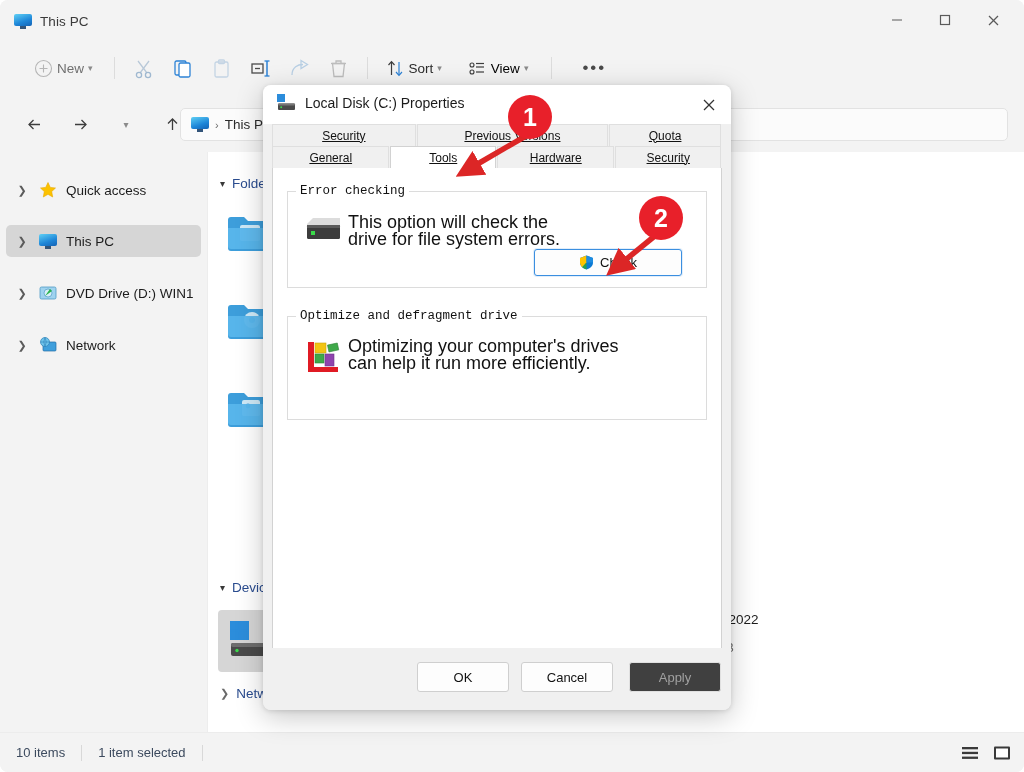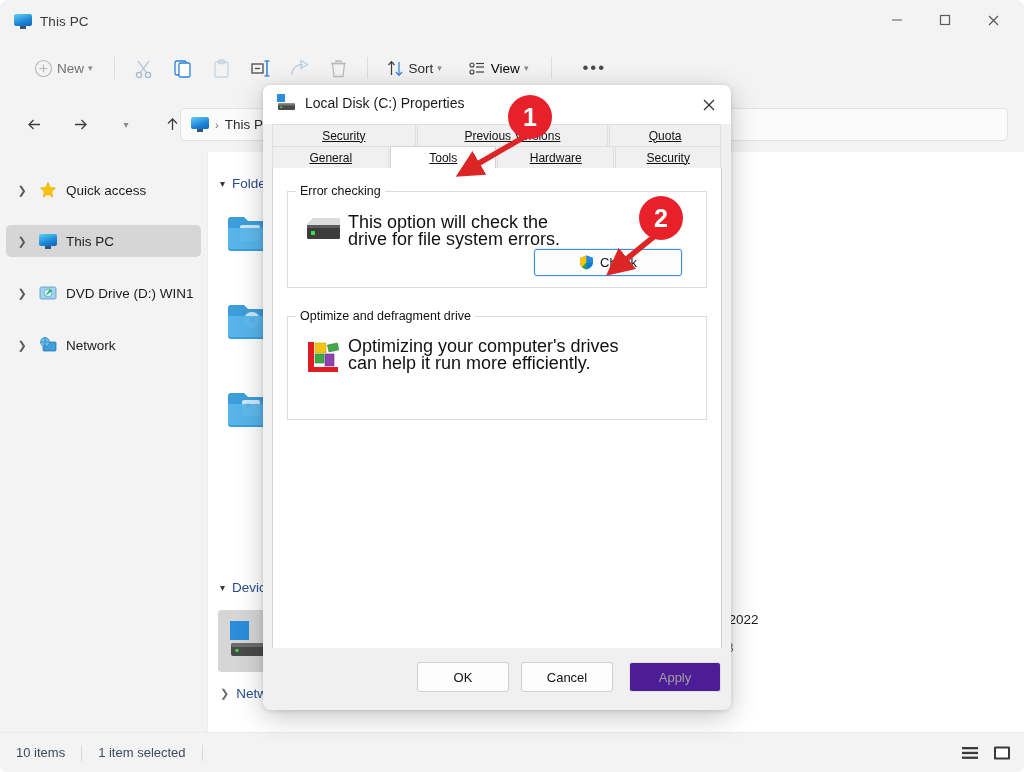--- a/index.html
+++ b/index.html
@@ -193,21 +193,21 @@
   }
 
   .groupbox {
     position: absolute;
     border: 1px solid #dcdcdc;
     background: transparent;
   }
   .groupbox-title {
     position: absolute; top: -8px; left: 8px;
     background: #ffffff; padding: 0 4px;
-    font-size: 12.5px; color: #111;
+    font-size: 12.5px; color: #111; font-family: Liberation Mono, monospace;
   }
   .gb-desc {
     position: absolute;
     font-size: 18px; color: #111; line-height: 17px;
   }
   .winbutton {
     position: absolute;
     background: #fdfdfd;
     border: 1px solid #cfcfcf;
     border-radius: 3px;
@@ -222,21 +222,21 @@
   #dlg-footer {
     position: absolute; left: 0; bottom: 0; width: 468px; height: 62px;
     background: #f0f0f0;
   }
   .footbtn {
     position: absolute; top: 14px; height: 30px; width: 92px;
     background: #fdfdfd; border: 1px solid #cfcfcf; border-radius: 3px;
     display: flex; align-items: center; justify-content: center;
     font-size: 13px; color: #111;
   }
-  .footbtn.disabled { color: #a0a0a0; background: #4c1d95; border-color: #e0e0e0; }
+  .footbtn.disabled { color: #a0a0a0; background: #404040; border-color: #e0e0e0; }
 
   
   .badge {
     position: absolute;
     width: 44px; height: 44px; border-radius: 50%;
     background: #e8202a;
     color: #fff; font-size: 25px; font-weight: bold;
     display: flex; align-items: center; justify-content: center;
     z-index: 60;
   }

